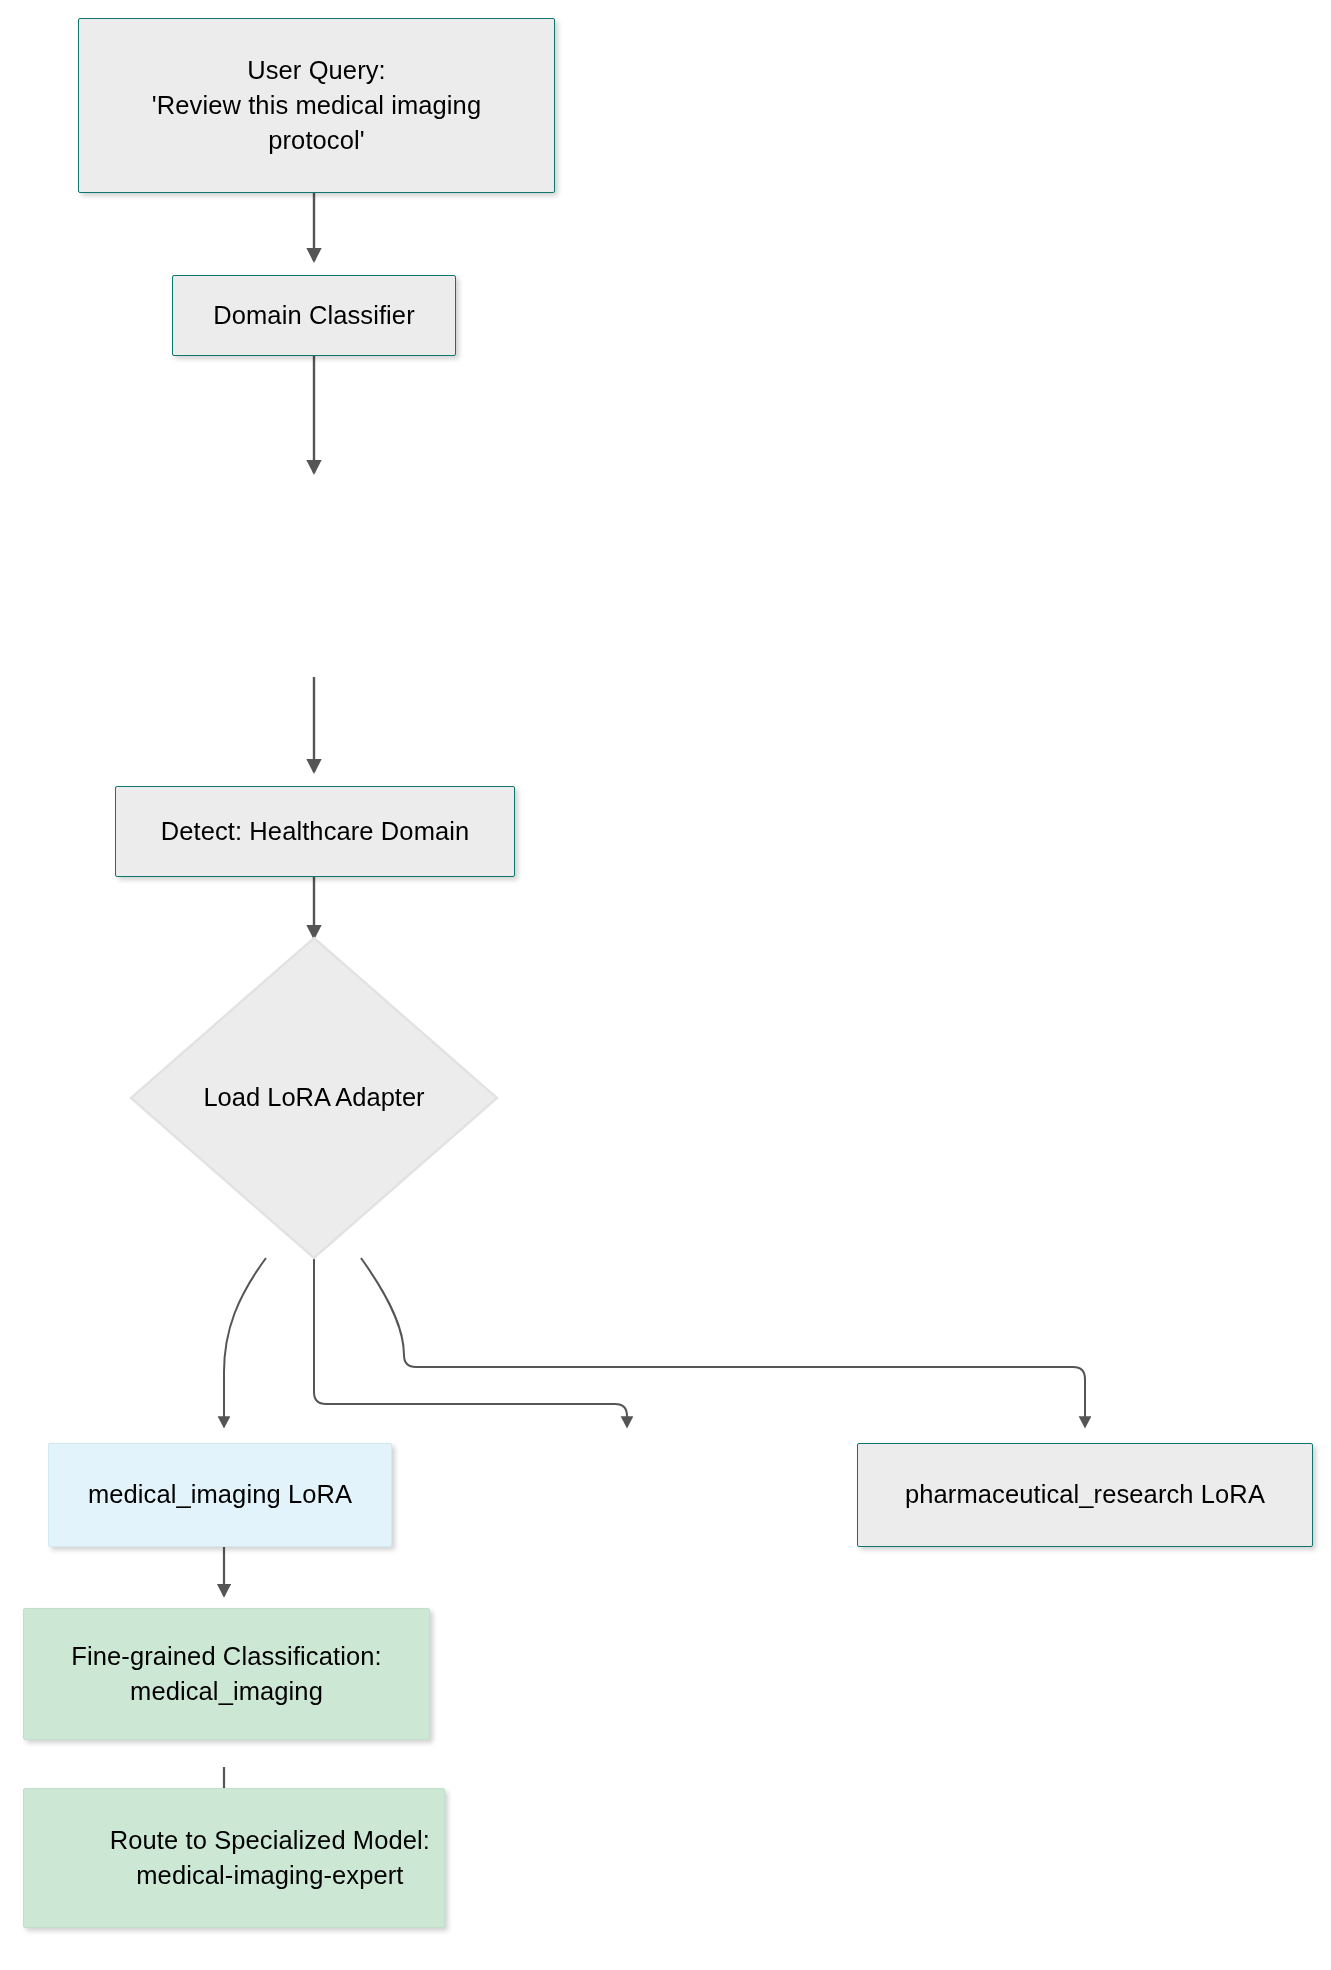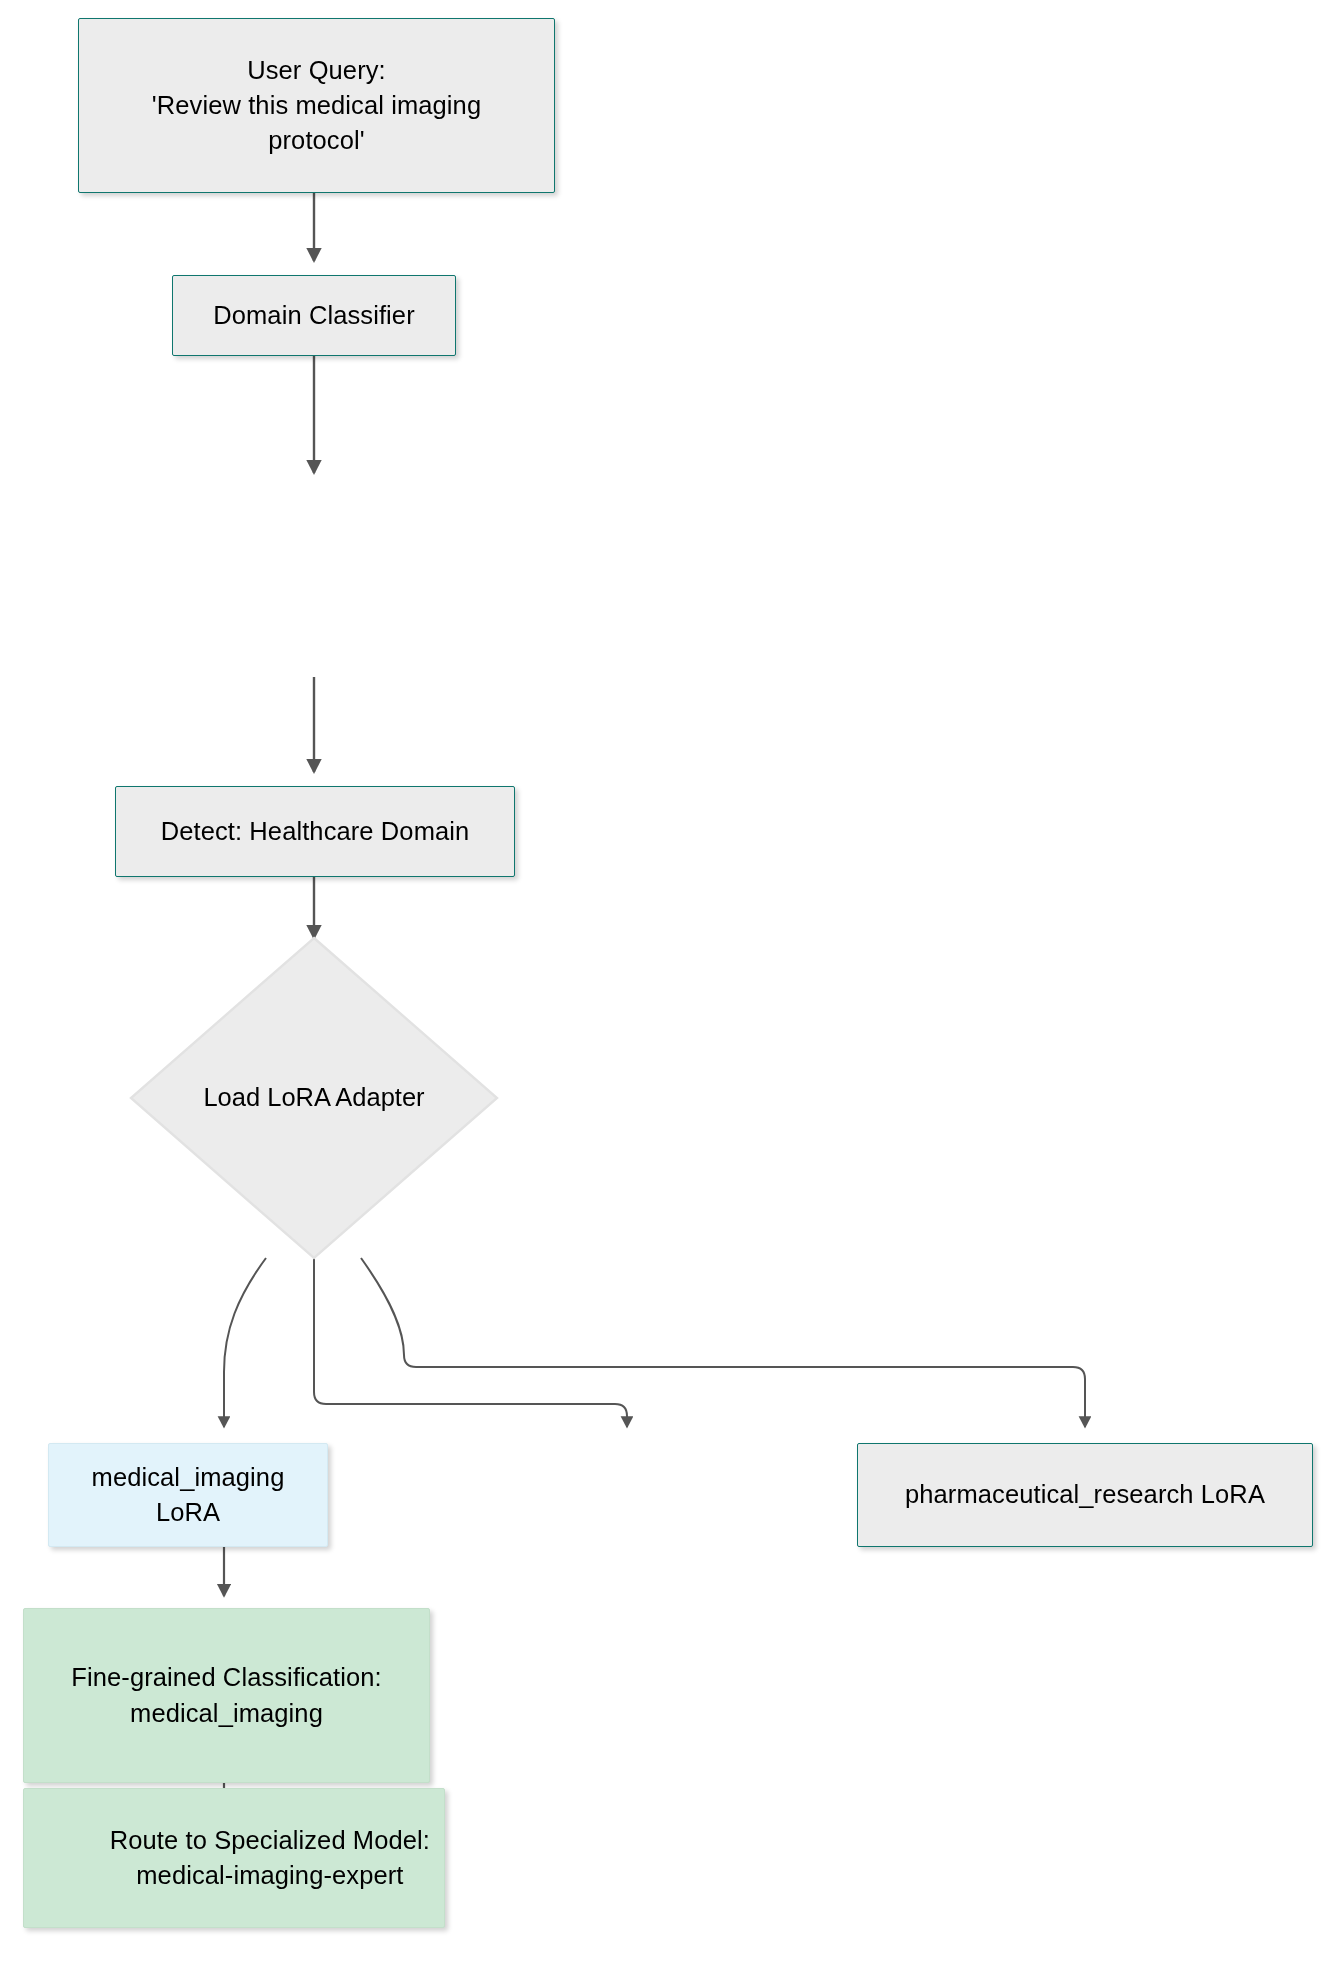--- a/index.html
+++ b/index.html
@@ -131,30 +131,30 @@
 
   <div class="diamond-wrap" style="left:129px; top:936px; width:370px; height:324px;">
     <svg class="diamond-shape" viewBox="0 0 370 324" preserveAspectRatio="none" xmlns="http://www.w3.org/2000/svg">
       <polygon points="185,2 368,162 185,322 2,162" fill="#ececec" stroke="#e2e2e2" stroke-width="2.4"></polygon>
     </svg>
     <div class="diamond-label">
       <span class="node-text">Load LoRA Adapter</span>
     </div>
   </div>
 
-  <div class="node rect highlight-blue" style="left:48px; top:1443px; width:280px; height:104px;">
+  <div class="node rect highlight-blue" style="left:48px; top:1443px; width:344px; height:104px;">
     <span class="node-text">medical_imaging LoRA</span>
   </div>
 
 
   <div class="node rect" style="left:857px; top:1443px; width:456px; height:104px;">
     <span class="node-text">pharmaceutical_research LoRA</span>
   </div>
 
-  <div class="node rect highlight-green" style="left:23px; top:1608px; width:407px; height:175px;">
+  <div class="node rect highlight-green" style="left:23px; top:1608px; width:407px; height:132px;">
     <span class="node-text">Fine-grained Classification:
 medical_imaging</span>
   </div>
 
   <div class="node rect highlight-green" style="left:23px; top:1788px; width:422px; height:140px;justify-content:flex-end;">
     <span class="node-text">Route to Specialized Model:
 medical-imaging-expert</span>
   </div>
 
 </div>

